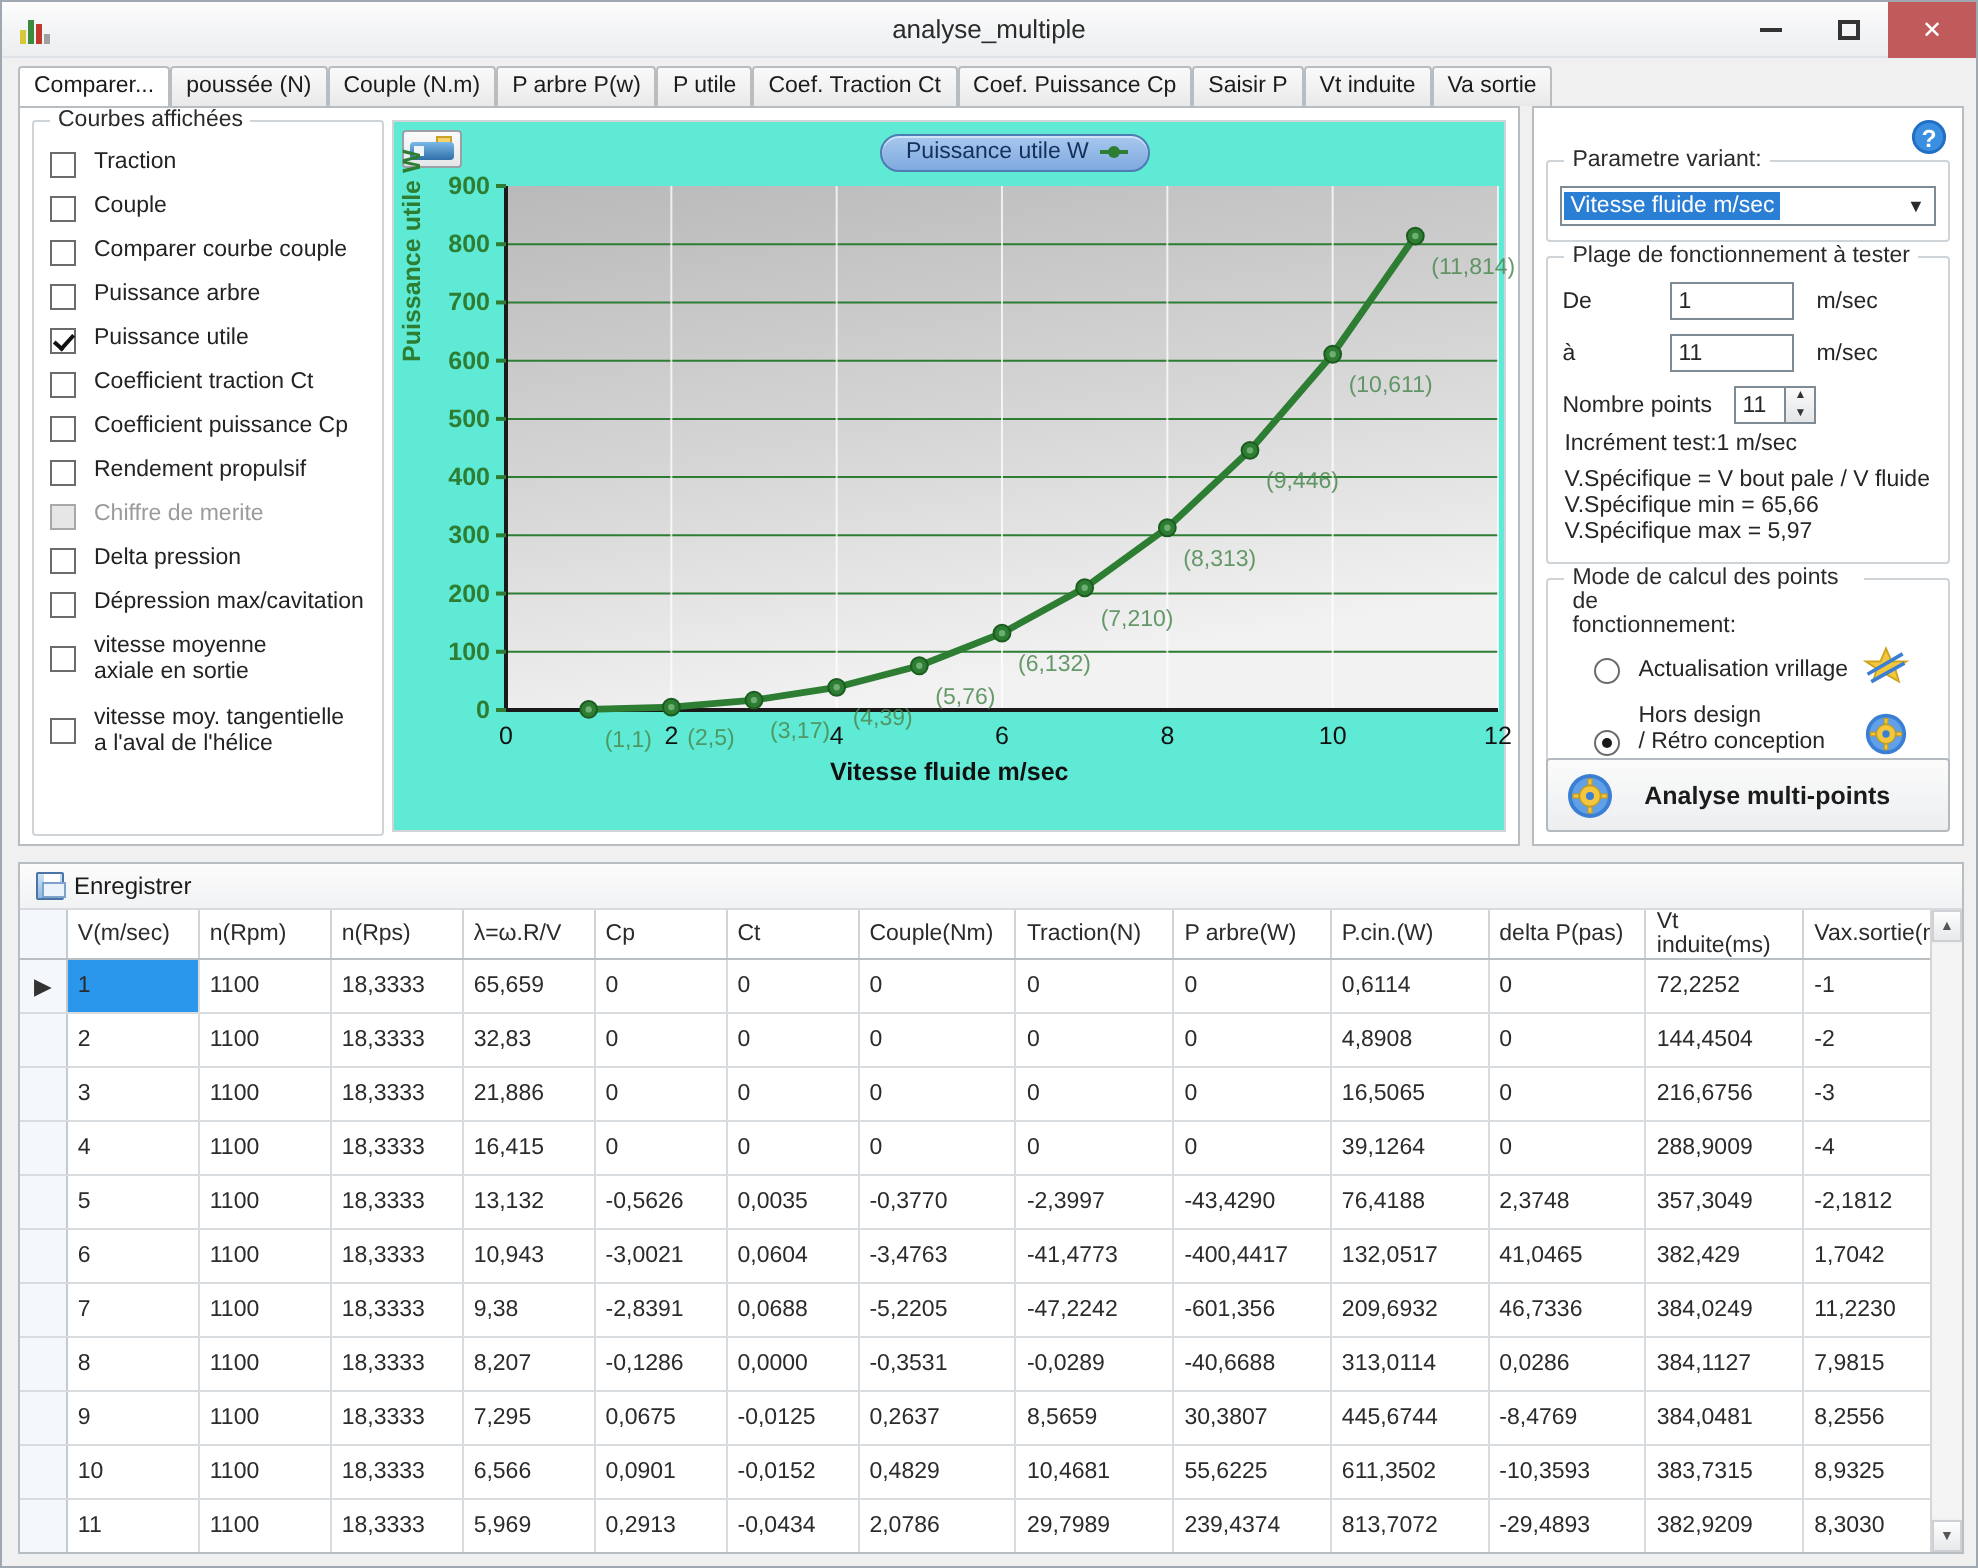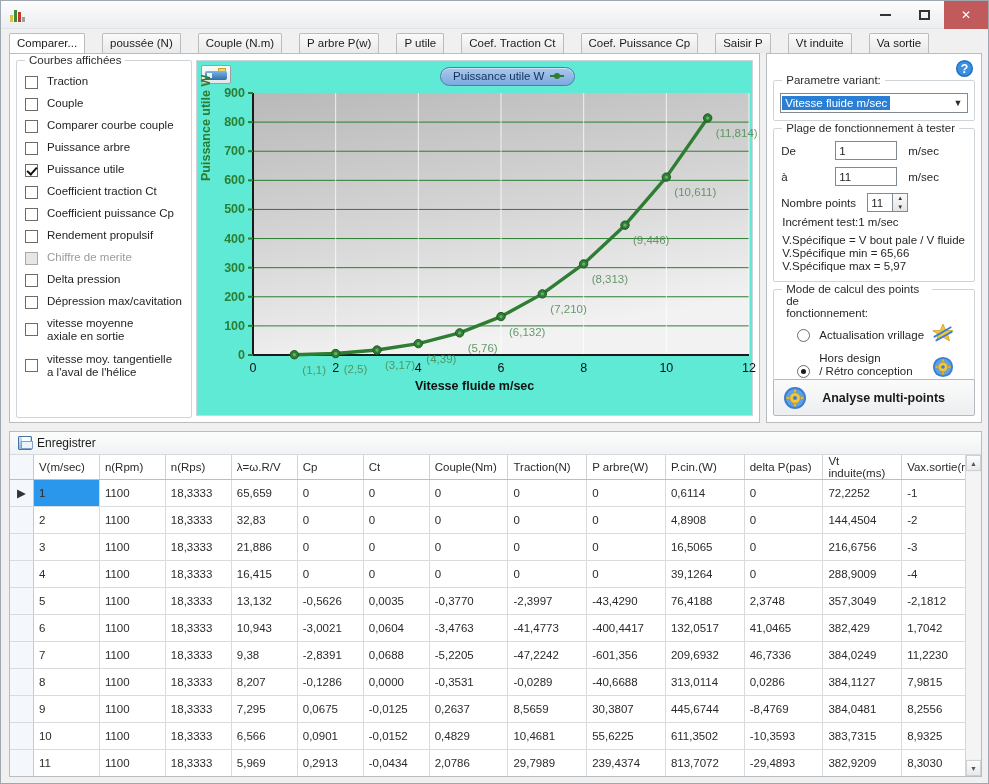--- a/index.html
+++ b/index.html
@@ -40,21 +40,21 @@
     pointer-events: none;
   }
   .wincontrols { margin-left:auto; display:flex; height:28px; }
   .wc { width:39px; height:28px; display:flex; align-items:center; justify-content:center; color:#333; font-size:12px; }
   .wc.close { width:44px; background:#c15b5b; color:#fff; }
   .wc .minglyph { display:block; width:11px; height:2px; background:#333; }
   .wc .maxglyph { display:block; width:11px; height:10px; border:2px solid #333; }
 
   
   .tabstrip {
-    display:flex; align-items:flex-end; gap:17px;
+    display:flex; align-items:flex-end; gap:0;
     padding: 4px 0 0 8px; height: 24px;
     flex: 0 0 24px;
   }
   .tab {
     border:1px solid #b8bdc2; border-bottom:none;
     background: linear-gradient(#fafafa,#e9e9e9);
     padding: 2px 7px 3px 7px;
     font-size: 11.5px; line-height:14px;
     border-radius:2px 2px 0 0;
     color:#1b1b1b; white-space:nowrap;
@@ -224,20 +224,21 @@
 
 <div class="window">
 
   <div class="titlebar">
     <div class="app-icon">
         <i></i>
         <i></i>
         <i></i>
         <i></i>
       </div>
+    <div class="title-text">analyse_multiple</div>
     <div class="wincontrols">
       <div class="wc">
           <span class="minglyph"></span>
         </div>
       <div class="wc">
           <span class="maxglyph"></span>
         </div>
       <div class="wc close">
           <span>✕</span>
         </div>

